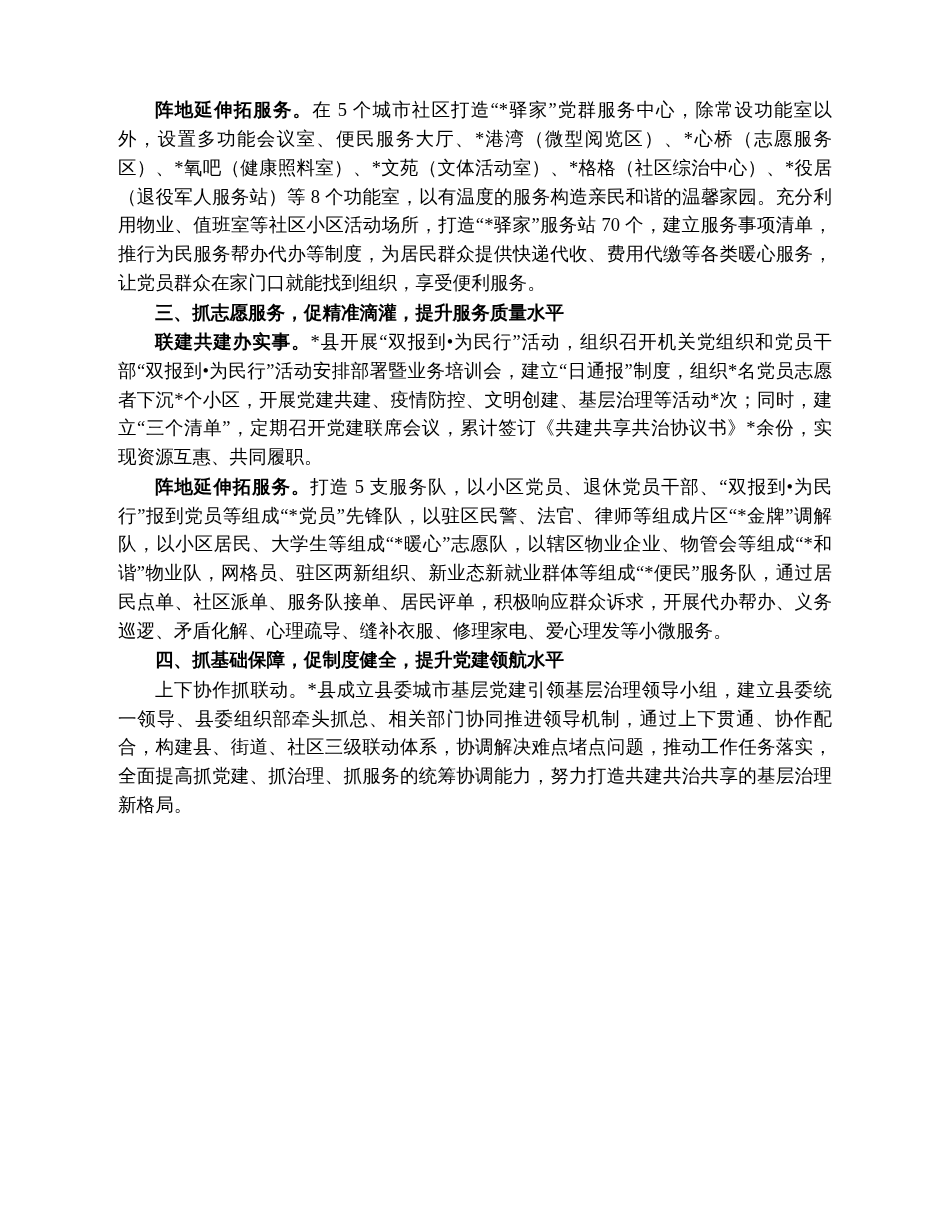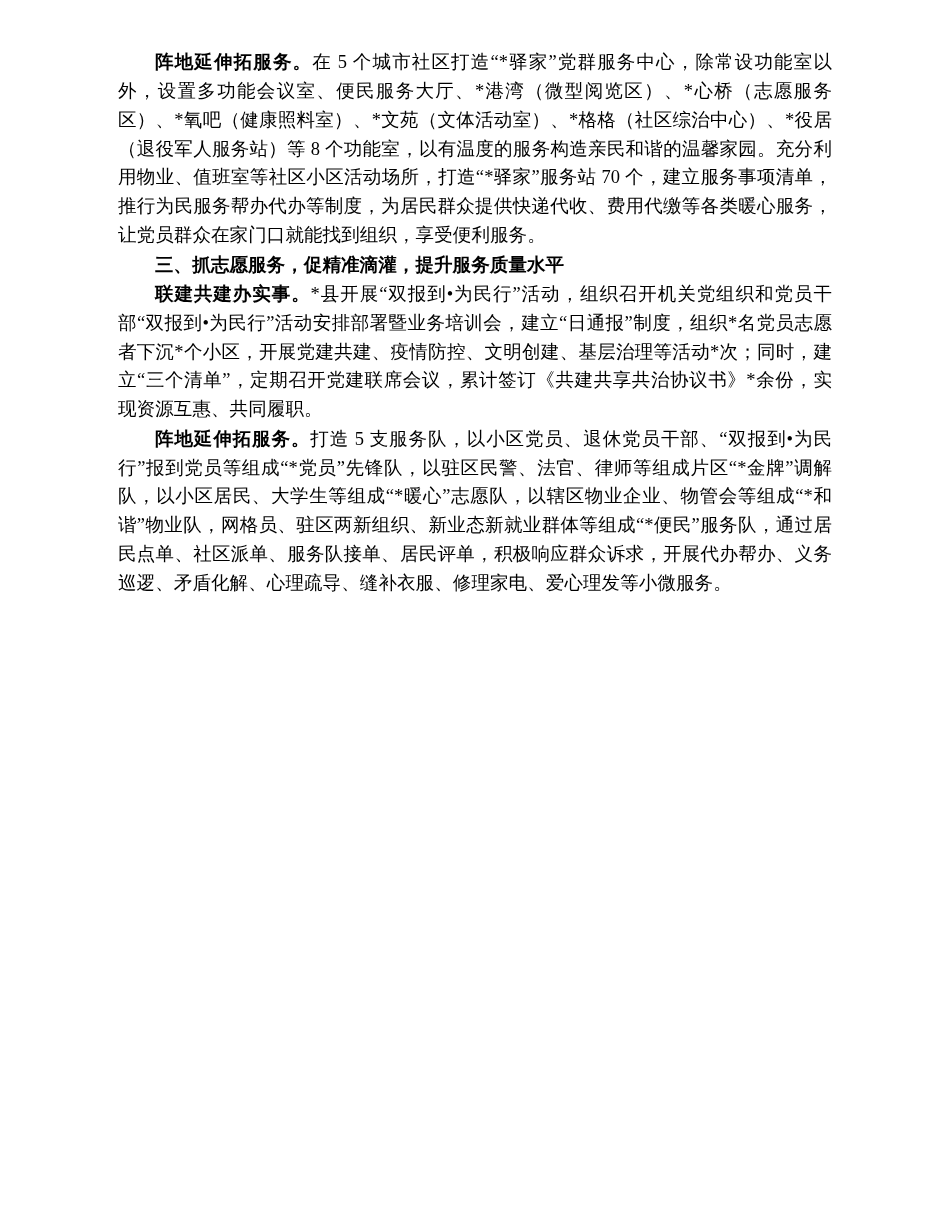--- a/index.html
+++ b/index.html
@@ -12,21 +12,21 @@
     height: 1230px;
     font-family: "Liberation Serif", "DejaVu Serif", serif;
     color: #000000;
   }
   .page {
     position: relative;
     width: 950px;
     height: 1230px;
     background: #ffffff;
     box-sizing: border-box;
-    padding: 48px 118px 0 118px;
+    padding: 96px 118px 0 118px;
   }
   .doc-body {
     font-size: 18.5px;
     line-height: 1.56;
     text-align: justify;
     text-justify: inter-ideograph;
     letter-spacing: 0.1px;
   }
   p {
     margin: 0 0 0.5px 0;
@@ -52,17 +52,19 @@
 
     <p><span class="lead-bold">阵地延伸拓服务。</span><span class="run">在 5 个城市社区打造“*驿家”党群服务中心，除常设功能室以外，设置多功能会议室、便民服务大厅、*港湾（微型阅览区）、*心桥（志愿服务区）、*氧吧（健康照料室）、*文苑（文体活动室）、*格格（社区综治中心）、*役居（退役军人服务站）等 8 个功能室，以有温度的服务构造亲民和谐的温馨家园。充分利用物业、值班室等社区小区活动场所，打造“*驿家”服务站 70 个，建立服务事项清单，推行为民服务帮办代办等制度，为居民群众提供快递代收、费用代缴等各类暖心服务，让党员群众在家门口就能找到组织，享受便利服务。</span></p>
 
     <p class="heading">三、抓志愿服务，促精准滴灌，提升服务质量水平</p>
 
     <p><span class="lead-bold">联建共建办实事。</span><span class="run">*县开展“双报到•为民行”活动，组织召开机关党组织和党员干部“双报到•为民行”活动安排部署暨业务培训会，建立“日通报”制度，组织*名党员志愿者下沉*个小区，开展党建共建、疫情防控、文明创建、基层治理等活动*次；同时，建立“三个清单”，定期召开党建联席会议，累计签订《共建共享共治协议书》*余份，实现资源互惠、共同履职。</span></p>
 
 
     <p><span class="lead-bold">阵地延伸拓服务。</span><span class="run">打造 5 支服务队，以小区党员、退休党员干部、“双报到•为民行”报到党员等组成“*党员”先锋队，以驻区民警、法官、律师等组成片区“*金牌”调解队，以小区居民、大学生等组成“*暖心”志愿队，以辖区物业企业、物管会等组成“*和谐”物业队，网格员、驻区两新组织、新业态新就业群体等组成“*便民”服务队，通过居民点单、社区派单、服务队接单、居民评单，积极响应群众诉求，开展代办帮办、义务巡逻、矛盾化解、心理疏导、缝补衣服、修理家电、爱心理发等小微服务。</span></p>
 
+    <p class="heading">四、抓基础保障，促制度健全，提升党建领航水平</p>
 
+    <p><span class="run">上下协作抓联动。*县成立县委城市基层党建引领基层治理领导小组，建立县委统一领导、县委组织部牵头抓总、相关部门协同推进领导机制，通过上下贯通、协作配合，构建县、街道、社区三级联动体系，协调解决难点堵点问题，推动工作任务落实，全面提高抓党建、抓治理、抓服务的统筹协调能力，努力打造共建共治共享的基层治理新格局。</span></p>
 
 
   </div>
 </div>
 
 </body></html>

